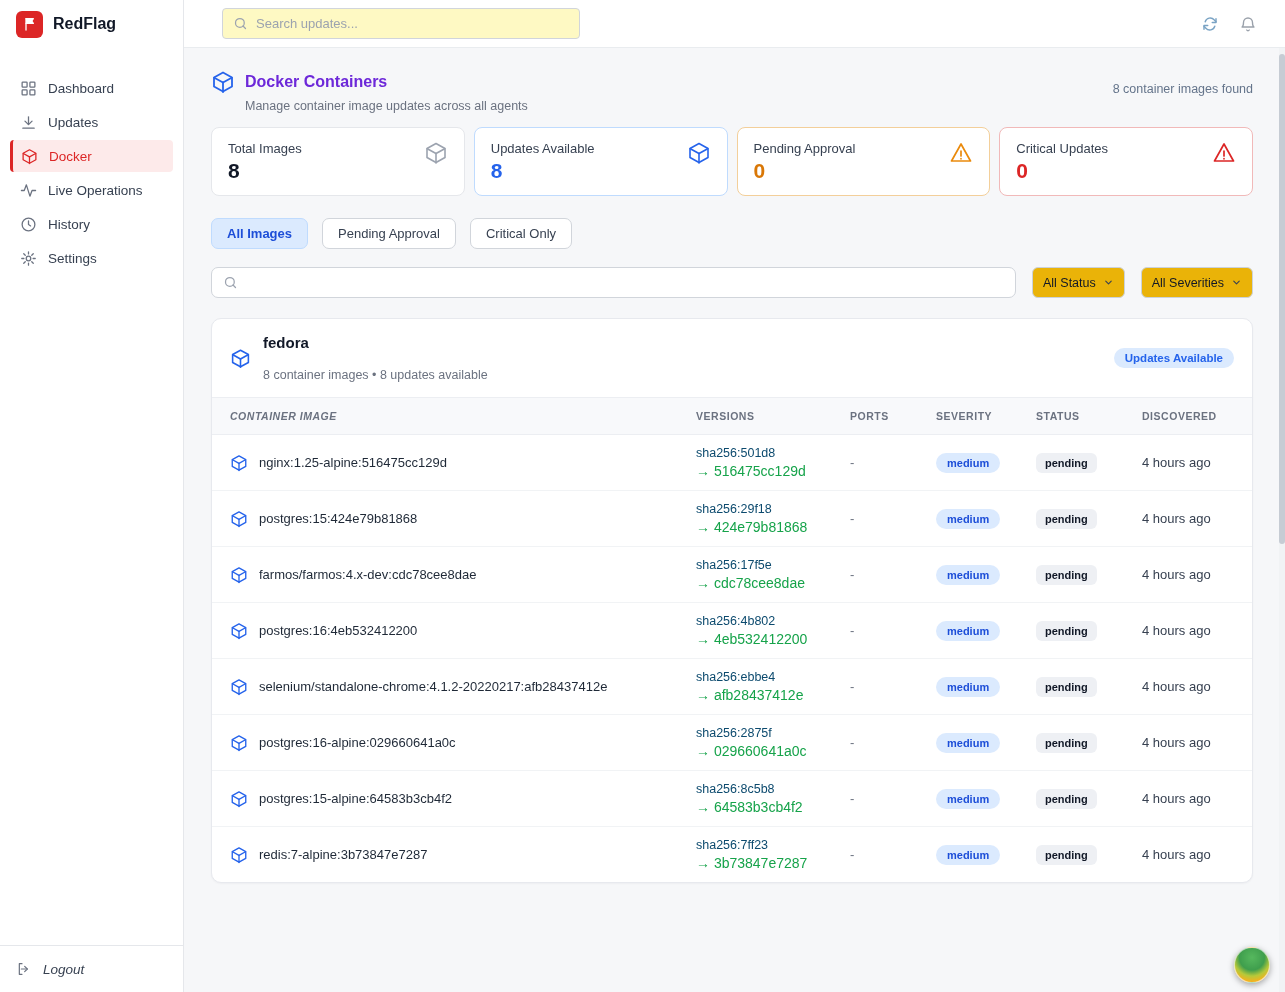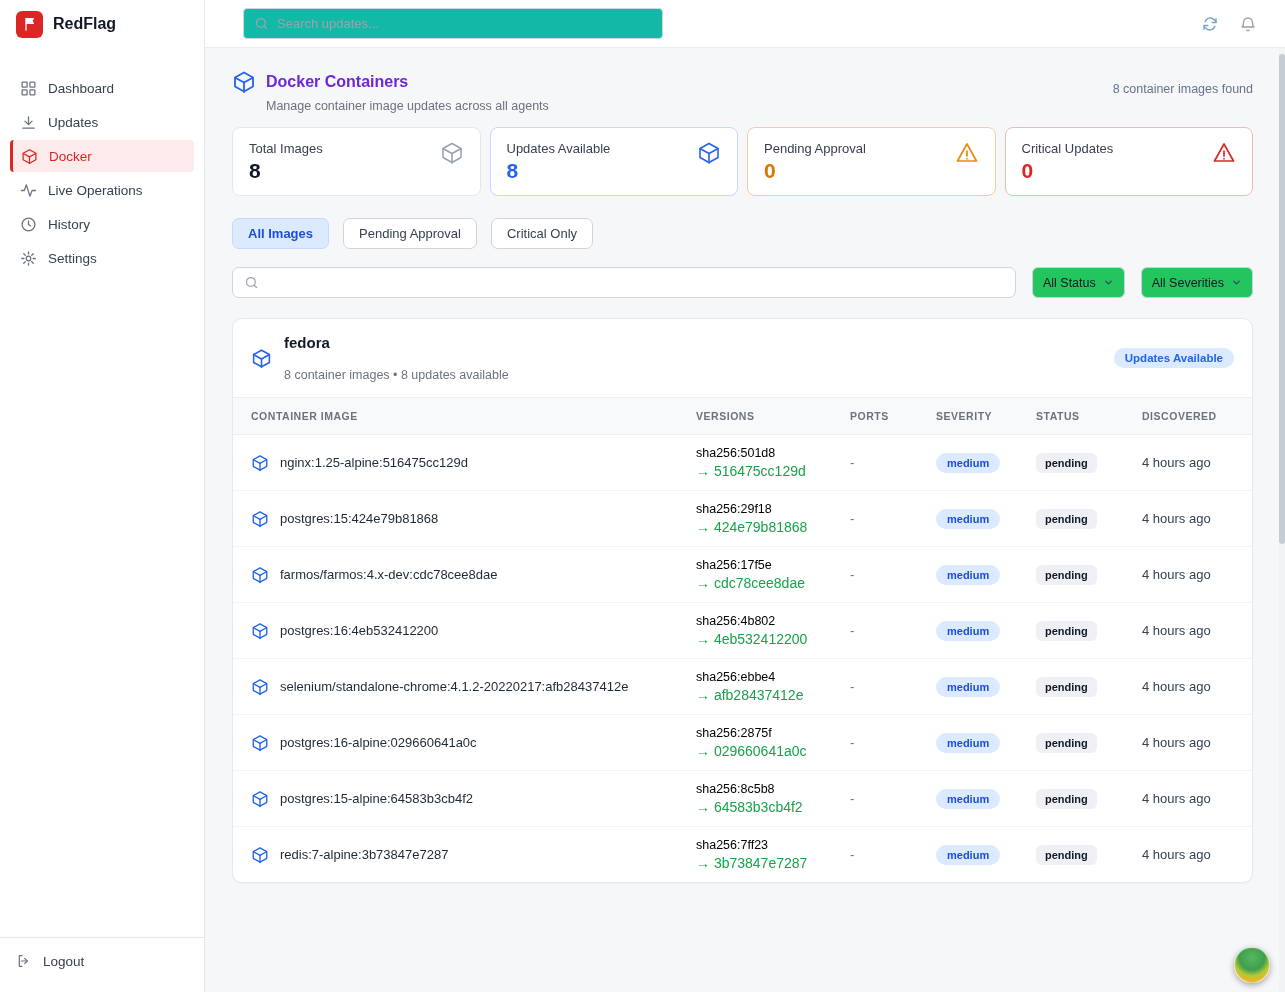--- a/index.html
+++ b/index.html
@@ -1,41 +1,41 @@
 <!DOCTYPE html>
 <html><head>
 <meta charset="utf-8">
 <style>
   * { margin:0; padding:0; box-sizing:border-box; }
   html,body { width:1285px; height:992px; overflow:hidden; }
   body { font-family:"Liberation Sans","DejaVu Sans",sans-serif; background:#f6f7f9; color:#111827; }
   .app { display:flex; width:1285px; height:992px; }
 
   
-  .sidebar { width:205px; flex-shrink:0; background:#fff; border-right:1px solid #e5e7eb; position:relative; }
+  .sidebar { width:184px; flex-shrink:0; background:#fff; border-right:1px solid #e5e7eb; position:relative; }
   .brand { height:48px; display:flex; align-items:center; gap:10px; padding:0 16px; }
   .logo { width:27px; height:27px; border-radius:6px; background:#dc2626; display:flex; align-items:center; justify-content:center; }
   .logo svg { width:16px; height:16px; }
   .brand-name { font-size:16px; font-weight:700; color:#111827; }
   .nav { padding:22px 10px 0 10px; }
   .nav-item { display:flex; align-items:center; gap:11px; height:32px; padding:0 10px; margin:2px 0; border-radius:6px; color:#374151; cursor:pointer; }
   .nav-item .nav-ic { width:17px; height:17px; color:#6b7280; display:flex; }
   .nav-item .nav-ic svg { width:17px; height:17px; }
   .nav-label { font-size:13.5px; }
   .nav-item.active { background:#fdeaea; color:#dc2626; border-left:3px solid #dc2626; border-radius:4px; padding-left:8px; }
   .nav-item.active .nav-ic { color:#dc2626; }
-  .sidebar-footer { position:absolute; bottom:8px; left:0; right:0; border-top:1px solid #e5e7eb; padding:15px 16px; }
+  .sidebar-footer { position:absolute; bottom:0; left:0; right:0; border-top:1px solid #e5e7eb; padding:15px 16px;font-style:italic; }
   .logout { display:flex; align-items:center; gap:11px; color:#374151; font-size:13.5px; cursor:pointer; }
   .logout .nav-ic { width:16px; height:16px; color:#6b7280; display:flex; }
   .logout .nav-ic svg { width:16px; height:16px; }
 
   
   .main { flex:1; display:flex; flex-direction:column; min-width:0; }
   .topbar { height:48px; background:#fff; border-bottom:1px solid #e9ecef; display:flex; align-items:center; padding:0 28px 0 38px; }
-  .search-box { width:420px; height:31px; border:1px solid #d1d5db; border-radius:4px; background:#14b8a6; display:flex; align-items:center; gap:8px; padding:0 10px; }
+  .search-box { width:358px; height:31px; border:1px solid #d1d5db; border-radius:4px; background:#fef9c3; display:flex; align-items:center; gap:8px; padding:0 10px; }
   .search-box .ic { width:15px; height:15px; color:#9ca3af; display:flex; }
   .search-box .ic svg { width:15px; height:15px; }
   .search-box input { border:none; outline:none; flex:1; font-size:13px; font-family:inherit; color:#111827; background:transparent; }
   .search-box input::placeholder { color:#9ca3af; }
   .topbar-actions { margin-left:auto; display:flex; align-items:center; gap:20px; }
   .icon-btn { width:18px; height:18px; display:flex; cursor:pointer; background:none; border:none; padding:0; }
   .icon-btn svg { width:18px; height:18px; }
   .refresh { color:#7aa3c4; }
   .bell { color:#9aa1ab; }
 
@@ -69,48 +69,48 @@
   .tab { font-size:13px; padding:7px 15px; border-radius:7px; background:#fff; border:1px solid #d1d5db; color:#374151; cursor:pointer; font-family:inherit; }
   .tab.active { background:#dbeafe; border-color:#bfdbfe; color:#1d4ed8; font-weight:600; }
 
   
   .filter-row { display:flex; gap:16px; margin-top:18px; align-items:center; }
   .big-search { flex:1; height:31px; border:1px solid #d1d5db; border-radius:7px; background:#fff; display:flex; align-items:center; gap:8px; padding:0 11px; }
   .big-search .ic { width:15px; height:15px; color:#9ca3af; display:flex; }
   .big-search .ic svg { width:15px; height:15px; }
   .big-search input { border:none; outline:none; flex:1; font-size:13px; font-family:inherit; background:transparent; color:#111827; }
   .big-search input::placeholder { color:#9ca3af; }
-  .select { height:31px; display:inline-flex; align-items:center; gap:7px; padding:0 10px; border:1px solid #cbd2da; border-radius:6px; background:#22c55e; font-size:12.5px; color:#111827; cursor:pointer; }
+  .select { height:31px; display:inline-flex; align-items:center; gap:7px; padding:0 10px; border:1px solid #cbd2da; border-radius:6px; background:#eab308; font-size:12.5px; color:#111827; cursor:pointer; }
   .select .chev { width:11px; height:11px; display:flex; color:#374151; }
   .select .chev svg { width:11px; height:11px; }
 
   
   .card { margin-top:20px; background:#fff; border:1px solid #e7e9ee; border-radius:10px; box-shadow:0 1px 2px rgba(16,24,40,.04); overflow:hidden; }
   .group-head { display:flex; align-items:center; padding:15px 18px; }
   .group-head .cube { width:21px; height:21px; color:#2563eb; display:flex; margin-right:12px; }
   .group-head .cube svg { width:21px; height:21px; }
   .group-name { font-size:15px; font-weight:700; color:#111827; }
   .group-meta { font-size:12.5px; color:#6b7280; margin-top:17px; }
   .group-badge { margin-left:auto; background:#dbeafe; color:#2563eb; font-size:11.5px; font-weight:600; padding:4px 11px; border-radius:12px; }
 
   table { width:100%; border-collapse:collapse; table-layout:fixed; }
   col.c-img { width:auto; } col.c-ver { width:154px; } col.c-ports { width:86px; }
   col.c-sev { width:100px; } col.c-status { width:106px; } col.c-disc { width:110px; }
   thead th { background:#f8f9fb; border-top:1px solid #eceef2; border-bottom:1px solid #eceef2;
              font-size:10.5px; font-weight:700; letter-spacing:.05em; text-transform:uppercase;
              color:#6b7280; text-align:left; padding:12px 8px 12px 0; }
-  thead th:first-child { padding-left:18px; }
+  thead th:first-child { padding-left:18px;font-style:italic; }
   tbody td { padding:11px 8px 11px 0; border-top:1px solid #f1f3f5; vertical-align:middle; }
   tbody tr:first-child td { border-top:none; }
   .cell-image { padding-left:18px !important;text-align:center; }
   .img-wrap { display:flex; align-items:center; gap:11px; }
   .row-cube { width:18px; height:18px; color:#2563eb; display:flex; flex-shrink:0; }
   .row-cube svg { width:18px; height:18px; }
   .img-name { font-size:13px; color:#1f2937; }
-  .ver-cur { font-size:12.5px; color:#000000; }
+  .ver-cur { font-size:12.5px; color:#0c4a6e; }
   .ver-new { font-size:14px; color:#16a34a; margin-top:3px; }
   .cell-ports { font-size:13px; color:#6b7280; }
   .pill { display:inline-block; font-size:11px; font-weight:600; }
   .pill.sev { background:#dbeafe; color:#1d4ed8; padding:4px 11px; border-radius:12px; }
   .pill.status { background:#eef0f4; color:#111827; padding:4px 9px; border-radius:6px; }
   .cell-disc { font-size:13px; color:#374151; }
 
   
   .fab { position:fixed; right:15px; bottom:9px; width:36px; height:36px; border-radius:50%;
          background:radial-gradient(circle at 50% 28%, #56b85e 0%, #3f9e4d 42%, #b6c93a 62%, #f2b21f 80%, #e07b12 100%);

